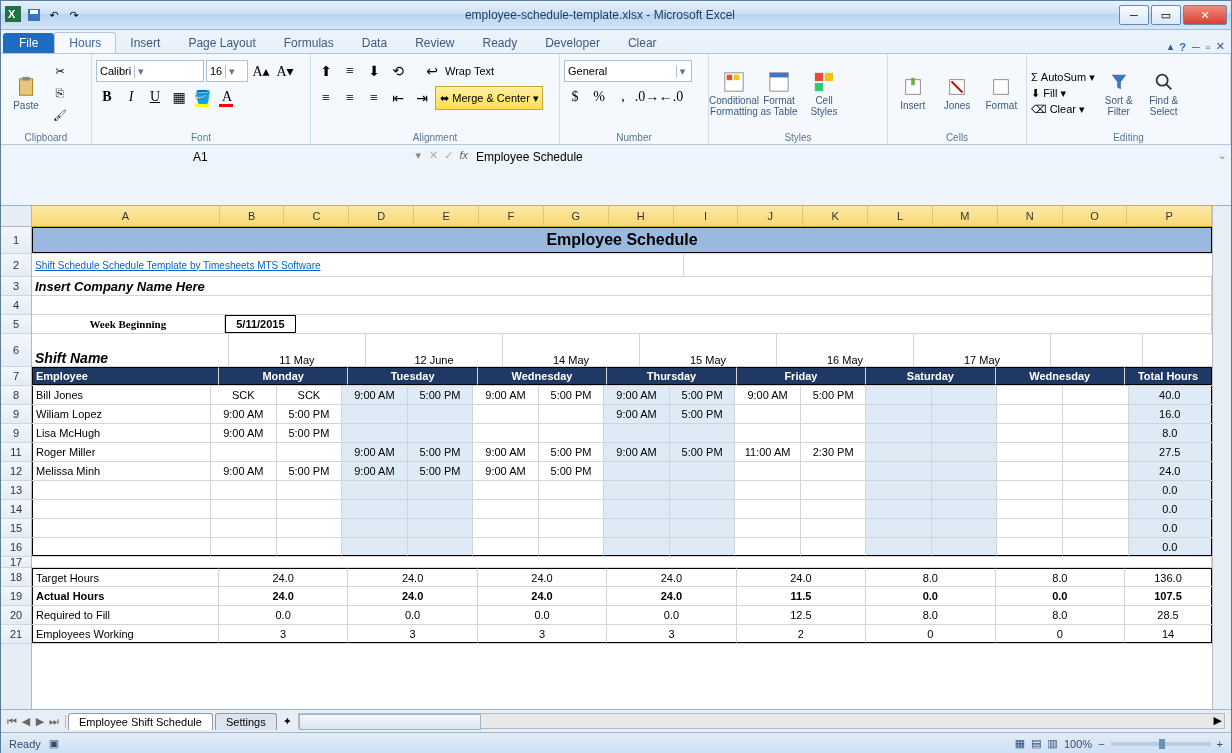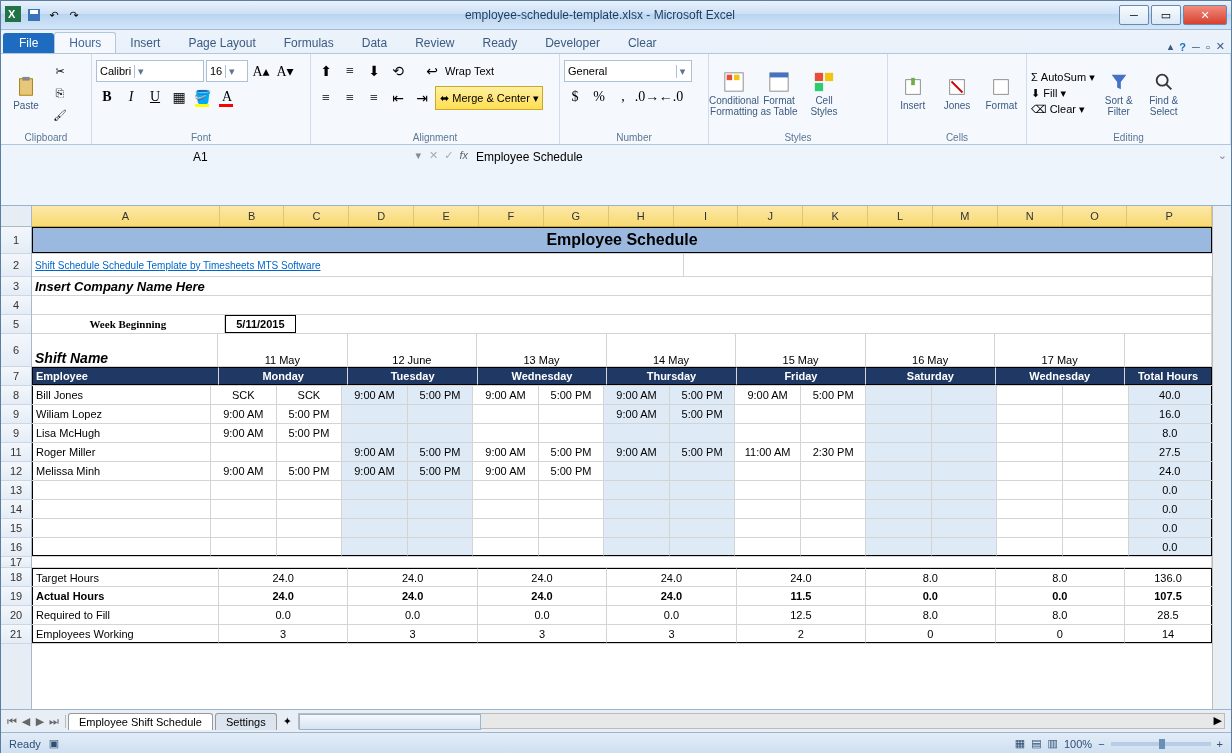--- a/index.html
+++ b/index.html
@@ -381,21 +381,20 @@
           </div>
           <div class="srow">
             <div class="scell wb-lbl" style="width: 190px; font-family: Liberation Serif, serif;">Week Beginning</div>
             <div class="scell wb-val borderT borderB borderL borderR" style="width: 65px;">5/11/2015</div>
             <div class="scell " style="width: 930px;"></div>
           </div>
           <div class="srow r6">
             <div class="scell shift-name" style="width: 190px; align-items: flex-end;">Shift Name</div>
             <div class="scell date-hdr" style="width: 130px; align-items: flex-end; justify-content: center;">11 May</div>
             <div class="scell date-hdr" style="width: 130px; align-items: flex-end; justify-content: center;">12 June</div>
-            <div class="scell date-hdr" style="width: 130px; align-items: flex-end; justify-content: center;">13 May</div>
             <div class="scell date-hdr" style="width: 130px; align-items: flex-end; justify-content: center;">14 May</div>
             <div class="scell date-hdr" style="width: 130px; align-items: flex-end; justify-content: center;">15 May</div>
             <div class="scell date-hdr" style="width: 130px; align-items: flex-end; justify-content: center;">16 May</div>
             <div class="scell date-hdr" style="width: 130px; align-items: flex-end; justify-content: center;">17 May</div>
             <div class="scell " style="width: 85px;"></div>
           </div>
           <div class="srow">
             <div class="scell tbl-hdr borderT borderB borderL" style="width: 190px;">Employee</div>
             <div class="scell tbl-hdr center borderT borderB" style="width: 130px;">Monday</div>
             <div class="scell tbl-hdr center borderT borderB" style="width: 130px;">Tuesday</div>

